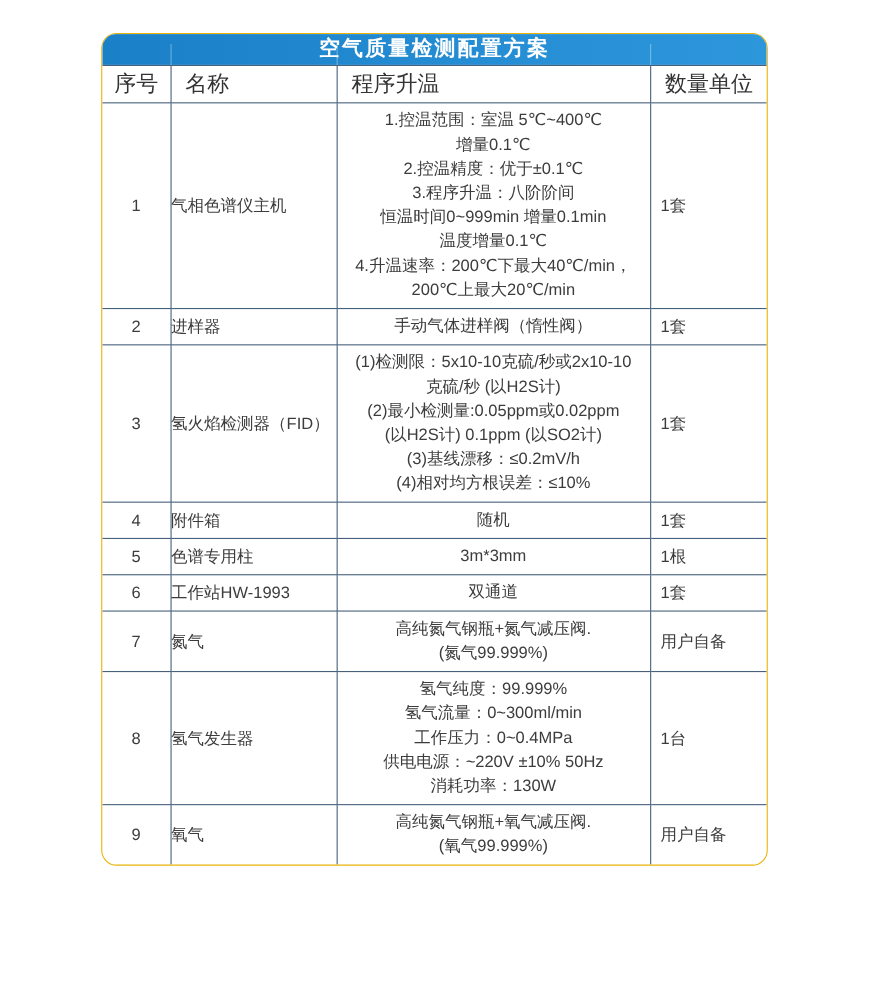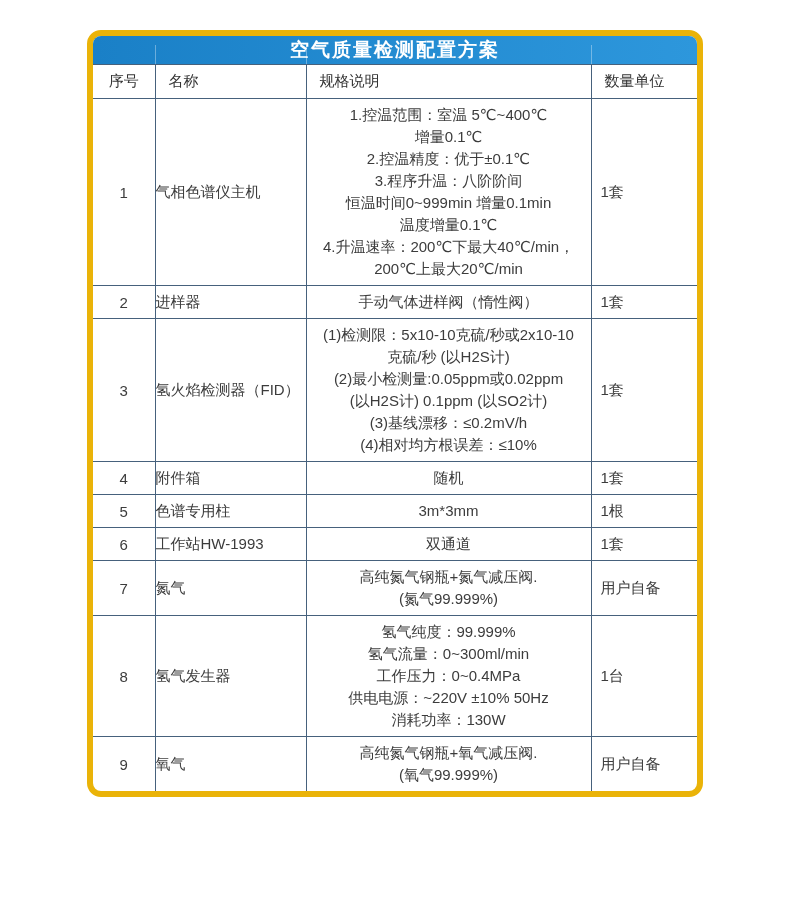--- a/index.html
+++ b/index.html
@@ -9,21 +9,21 @@
   }
   body {
     width: 790px;
     height: 903px;
     font-family: "Liberation Sans", "DejaVu Sans", sans-serif;
     color: #3c3c3c;
   }
   .card {
     width: 604px;
     margin: 30px auto 4px;
-    border: 6px solid #eab308;
+    border: 1px solid #eab308;
     border-radius: 14px;
     overflow: hidden;
     background: #ffffff;
   }
   .title-band {
     position: relative;
     height: 28px;
     line-height: 28px;
     background: linear-gradient(90deg, #1a80c7, #2d97dc);
     border-bottom: 1px solid #46617c;
@@ -58,21 +58,21 @@
   }
   
   table.spec tr > *:first-child { border-left: none; }
   table.spec tr > *:last-child  { border-right: none; }
   table.spec thead th { border-top: none; }
   table.spec tbody tr:last-child td { border-bottom: none; }
 
   table.spec thead th {
     height: 29px;
     font-weight: normal;
-    font-size: 15px;
+    font-size: 20px;
     text-align: left;
     padding: 2px 6px 2px 13px;
     color: #333333;
   }
   table.spec thead th.c-no { text-align: center; padding: 2px; }
 
   td.c-no   { text-align: center; padding: 4px 2px; }
   td.c-name { padding: 4px 2px 4px 0; white-space: nowrap; }
   td.c-spec { padding: 5px 6px 5px 6px; line-height: 22px; white-space: pre-line; text-align: center; }
   td.c-qty  { padding: 4px 4px 4px 9px; }
@@ -92,21 +92,21 @@
     <colgroup>
       <col style="width:62px">
       <col style="width:151px">
       <col style="width:285px">
       <col style="width:106px">
     </colgroup>
     <thead>
       <tr>
         <th class="c-no">序号</th>
         <th class="c-name">名称</th>
-        <th class="c-spec">规格说明</th>
+        <th class="c-spec">程序升温</th>
         <th class="c-qty">数量单位</th>
       </tr>
     </thead>
     <tbody>
       <tr>
         <td class="c-no">1</td>
         <td class="c-name">气相色谱仪主机</td>
         <td class="c-spec">1.控温范围：室温 5℃~400℃
 增量0.1℃
 2.控温精度：优于±0.1℃

